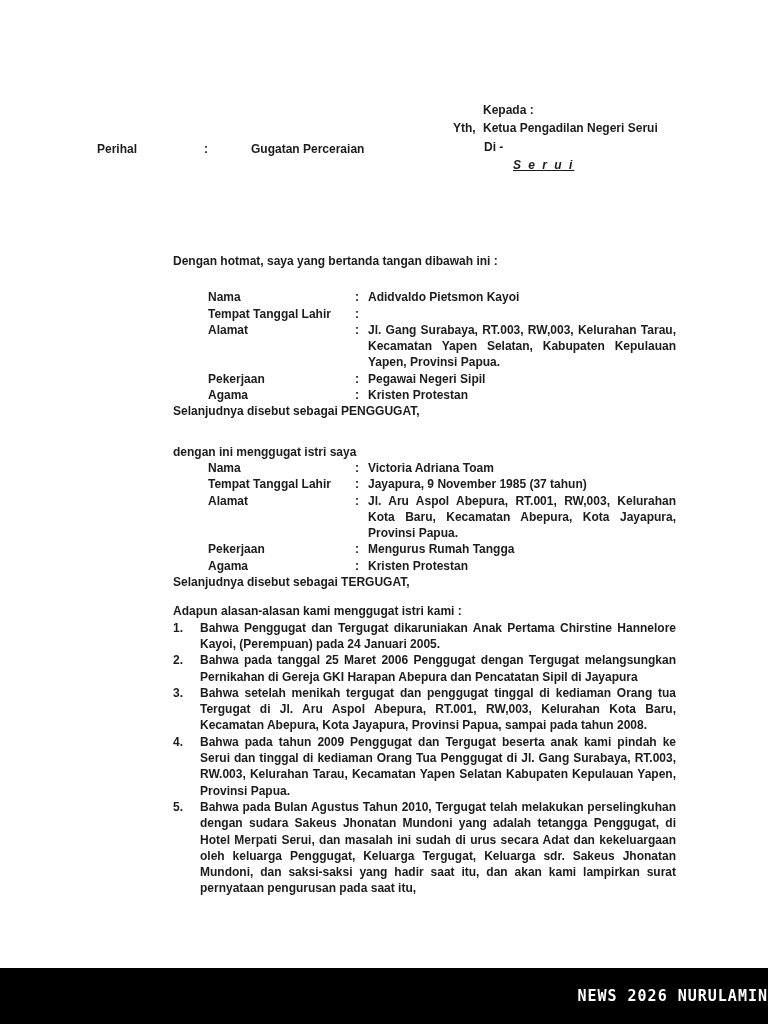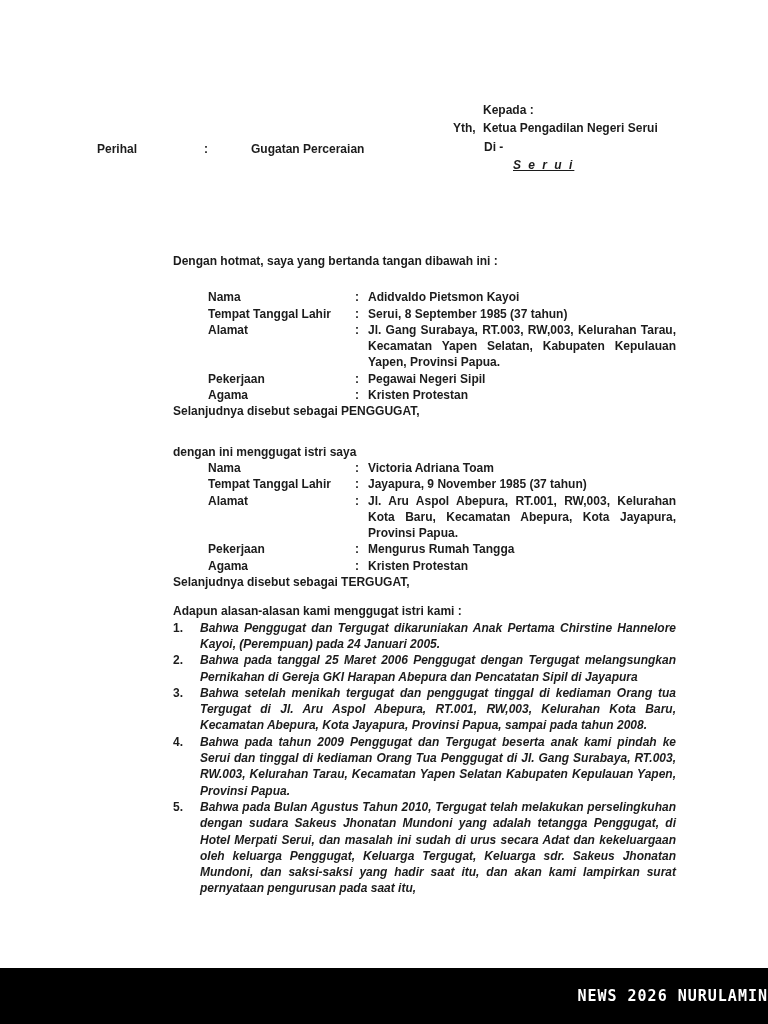--- a/index.html
+++ b/index.html
@@ -23,21 +23,21 @@
   .main{position:absolute;left:173px;top:253px;width:503px;}
   .spacer-a{height:20px;}
   .spacer-b{height:24px;}
   .spacer-c{height:13px;}
   .info-row{display:flex;}
   .info-label{width:182px;padding-left:35px;box-sizing:border-box;flex:none;}
   .info-colon{width:13px;flex:none;}
   .info-value{flex:1;text-align:justify;}
   .list-item{display:flex;}
   .list-num{width:27px;flex:none;}
-  .list-text{flex:1;text-align:justify;font-style:italic;}
+  .list-text{flex:1;text-align:justify;}
   
   .footer-bar{
     position:absolute;left:0;top:968px;width:768px;height:56px;background:#000000;
     display:flex;align-items:center;justify-content:flex-end;
   }
   .footer-text{
     font-family:"DejaVu Sans Mono","Liberation Mono",monospace;
     font-weight:700;font-size:15px;letter-spacing:1px;color:#ffffff;line-height:1;
   }
 </style>
@@ -69,21 +69,20 @@
 
     <div>
       <div class="info-row">
         <span class="info-label">Nama</span>
         <span class="info-colon">:</span>
         <span class="info-value">Adidvaldo Pietsmon Kayoi</span>
       </div>
       <div class="info-row">
         <span class="info-label">Tempat Tanggal Lahir</span>
         <span class="info-colon">:</span>
-        <span class="info-value">Serui, 8 September 1985 (37 tahun)</span>
       </div>
       <div class="info-row">
         <span class="info-label">Alamat</span>
         <span class="info-colon">:</span>
         <span class="info-value">Jl. Gang Surabaya, RT.003, RW,003, Kelurahan Tarau, Kecamatan Yapen Selatan, Kabupaten Kepulauan Yapen, Provinsi Papua.</span>
       </div>
       <div class="info-row">
         <span class="info-label">Pekerjaan</span>
         <span class="info-colon">:</span>
         <span class="info-value">Pegawai Negeri Sipil</span>

